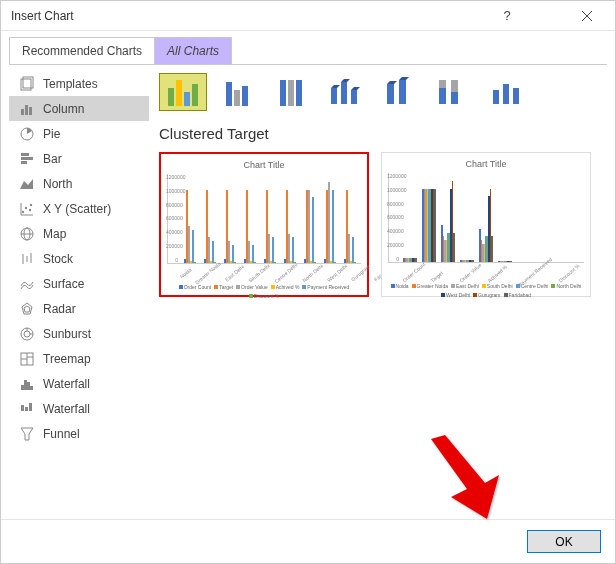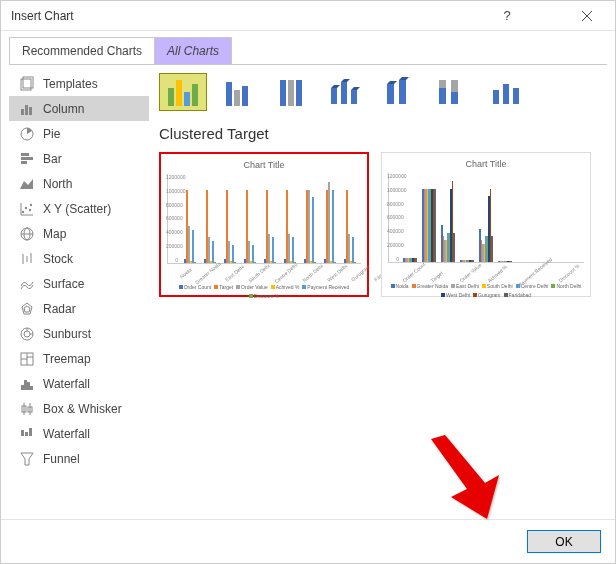--- a/index.html
+++ b/index.html
@@ -203,31 +203,20 @@
         <div class="sidebar-item">
           <span class="sidebar-icon">
             <svg viewBox="0 0 16 16">
               <rect x="2" y="9" width="3" height="5" fill="#888"></rect>
               <rect x="5" y="4" width="3" height="10" fill="#888"></rect>
               <rect x="8" y="6" width="3" height="8" fill="#888"></rect>
               <rect x="11" y="10" width="3" height="4" fill="#888"></rect>
             </svg>
           </span>
           <span>Waterfall</span>
-        </div>
-        <div class="sidebar-item">
-          <span class="sidebar-icon">
-            <svg viewBox="0 0 16 16">
-              <line x1="5" y1="2" x2="5" y2="14" stroke="#888"></line>
-              <rect x="3" y="5" width="4" height="6" fill="none" stroke="#888"></rect>
-              <line x1="11" y1="2" x2="11" y2="14" stroke="#888"></line>
-              <rect x="9" y="6" width="4" height="5" fill="none" stroke="#888"></rect>
-            </svg>
-          </span>
-          <span>Box &amp; Whisker</span>
         </div>
         <div class="sidebar-item">
           <span class="sidebar-icon">
             <svg viewBox="0 0 16 16">
               <rect x="2" y="4" width="3" height="6" fill="#888"></rect>
               <rect x="6" y="6" width="3" height="4" fill="#888"></rect>
               <rect x="10" y="2" width="3" height="8" fill="#888"></rect>
             </svg>
           </span>
           <span>Waterfall</span>

